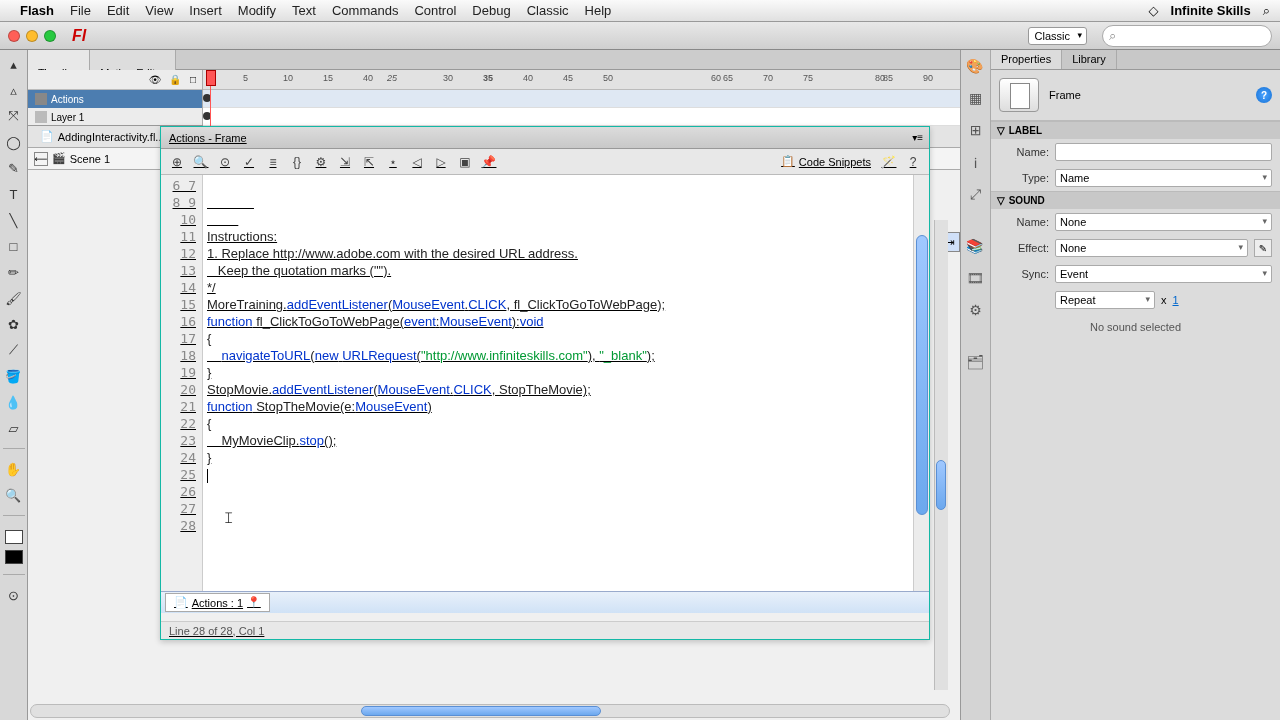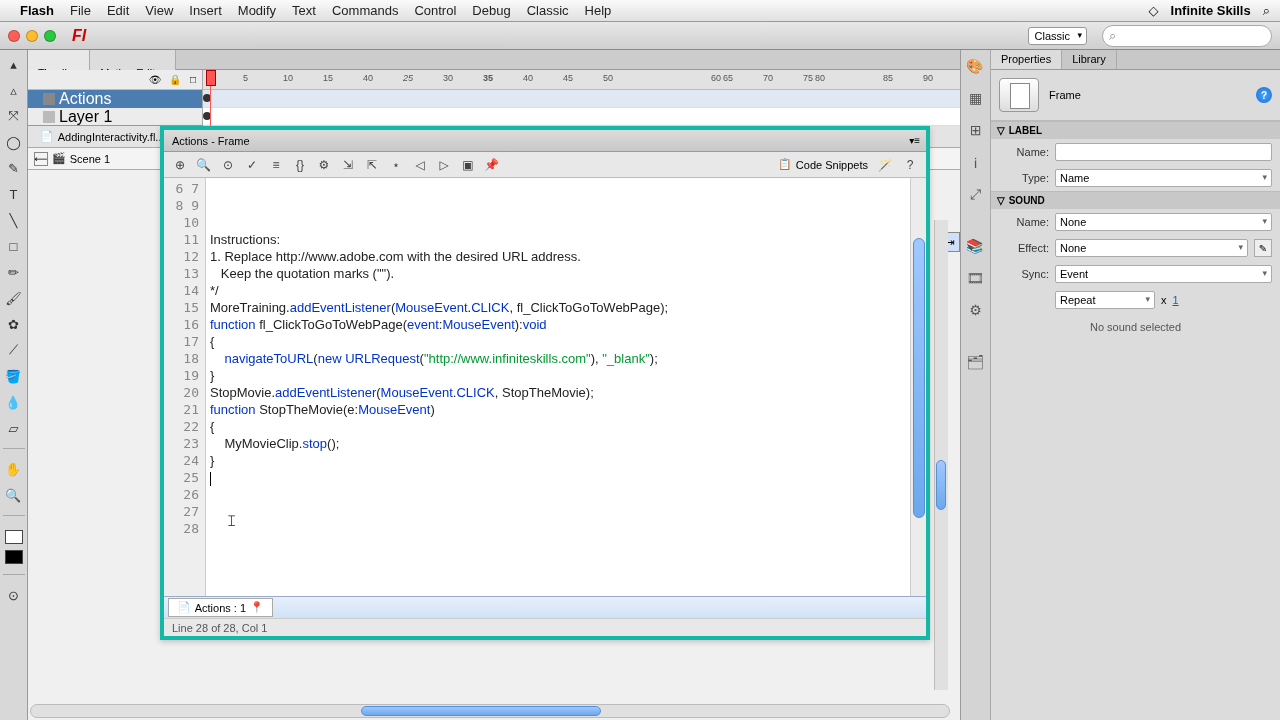--- a/index.html
+++ b/index.html
@@ -36,21 +36,21 @@
 .tools .sep { width: 22px; border-top: 1px solid #aaa; margin: 4px 0; }
 
 
 .center { flex: 1; display: flex; flex-direction: column; position: relative; }
 .tl-tabs { height: 20px; background: #ccc; display: flex; font-size: 11px; border-bottom: 1px solid #999; }
 .tl-tabs .tab { padding: 17px 10px; background: #ddd; border-right: 1px solid #aaa; }
 .tl-tabs .tab.active { background: #e8e8e8; }
 .timeline { height: 56px; background: #ececec; border-bottom: 1px solid #999; display: flex; }
 .tl-layers { width: 175px; border-right: 1px solid #aaa; }
 .tl-head { height: 20px; border-bottom: 1px solid #bbb; display: flex; justify-content: flex-end; align-items: center; padding-right: 6px; gap: 8px; font-size: 10px; }
-.tl-row { height: 18px; display: flex; align-items: center; font-size: 16px; padding-left: 15px; gap: 4px; }
+.tl-row { height: 18px; display: flex; align-items: center; font-size: 10px; padding-left: 7px; gap: 4px; }
 .tl-row.sel { background: #4c7db0; color: #fff; }
 .tl-row .lico { width: 12px; height: 12px; background: #888; display: inline-block; }
 .tl-frames { flex: 1; position: relative; }
 .tl-ruler { height: 20px; border-bottom: 1px solid #bbb; background: #e2e2e2; position: relative; font-size: 9px; color: #555; }
 .tl-ruler span { position: absolute; top: 3px; }
 .playhead { position: absolute; left: 3px; top: 0; width: 10px; height: 56px; }
 .playhead .box { width: 10px; height: 16px; background: #f55; border: 1px solid #a00; }
 .playhead .line { width: 1px; background: #f55; height: 40px; margin-left: 4px; }
 .tl-track { height: 18px; border-bottom: 1px solid #ddd; background: #fff; position: relative; }
 .tl-track.sel { background: #dfe8f3; }
@@ -58,42 +58,42 @@
 
 
 .scenebar { height: 22px; background: #e4e4e4; border-bottom: 1px solid #aaa; display: flex; align-items: center; font-size: 11px; padding-left: 6px; }
 .scenebar .nav { width: 14px; height: 14px; border: 1px solid #888; margin-right: 4px; display: flex; align-items: center; justify-content: center; font-size: 9px; }
 .scenetab { width: 130px; border-right: 1px solid #aaa; height: 22px; display: flex; align-items: center; padding-left: 6px; gap: 4px; }
 
 
 .stage { flex: 1; background: #f0f0f0; position: relative; }
 
 
-.actions-panel { position: absolute; left: 160px; top: 126px; width: 770px; height: 514px; background: #f0f0f0; border: 4px solid #14b8a6; box-shadow: 0 2px 6px rgba(0,0,0,.2); display: flex; flex-direction: column; }
+.actions-panel { position: absolute; left: 160px; top: 126px; width: 770px; height: 514px; background: #f0f0f0; border: 1px solid #14b8a6; box-shadow: 0 2px 6px rgba(0,0,0,.2); display: flex; flex-direction: column; text-decoration: underline; }
 .ap-title { height: 22px; background: linear-gradient(#dcdcdc,#c8c8c8); border-bottom: 1px solid #999; font-size: 11px; display: flex; align-items: center; padding-left: 8px; position: relative; }
 .ap-title .min { position: absolute; right: 6px; font-size: 10px; }
 .ap-toolbar { height: 26px; background: #e8e8e8; border-bottom: 1px solid #bbb; display: flex; align-items: center; padding: 0 6px; gap: 4px; }
 .ap-toolbar .btn { width: 20px; height: 20px; display: flex; align-items: center; justify-content: center; font-size: 12px; color: #444; border-radius: 3px; }
 .ap-toolbar .flex { flex: 1; }
 .ap-toolbar .snippets { font-size: 11px; display: flex; align-items: center; gap: 4px; padding: 2px 4px; }
 .ap-body { flex: 1; display: flex; background: #fff; overflow: hidden; }
 .gutter { width: 42px; background: #eee; border-right: 1px solid #ccc; font-family: Menlo, Monaco, monospace; font-size: 13px; color: #888; text-align: right; padding: 2px 6px 2px 2px; line-height: 17px; }
 .code { flex: 1; font-family: Menlo, Monaco, monospace; font-size: 13px; line-height: 17px; padding: 2px 4px; white-space: pre; color: #222; position: relative; overflow: hidden; }
 .code .kw { color: #0033cc; }
 .code .str { color: #009933; }
 .code .type { color: #0033cc; }
 .code .method { color: #0033cc; }
 .code .cursor-caret { display: inline-block; width: 1px; height: 14px; background: #000; vertical-align: middle; animation: blink 1s infinite step-end; }
 @keyframes blink { 50% { opacity: 0; } }
 .code .text-cursor { position: absolute; left: 20px; top: 334px; font-size: 16px; }
 .vscroll { width: 16px; background: #ececec; border-left: 1px solid #ccc; position: relative; }
 .vscroll .thumb { position: absolute; left: 2px; width: 12px; background: linear-gradient(#a0c8ff,#6ca8ee); border: 1px solid #5a8fd4; border-radius: 6px; }
 .ap-bottom-tabs { height: 22px; background: linear-gradient(#e8f0fa,#d0e2f6); border-top: 1px solid #9ac; display: flex; align-items: center; font-size: 11px; padding-left: 4px; }
 .ap-bottom-tabs .btab { padding: 2px 8px; background: #fff; border: 1px solid #aaa; display: flex; align-items: center; gap: 4px; }
-.ap-status { height: 18px; font-size: 11px; color: #555; padding-left: 8px; display: flex; align-items: center; border-top: 1px solid #ccc; background: #e8e8e8; }
+.ap-status { height: 18px; font-size: 11px; color: #555; padding-left: 8px; display: flex; align-items: center; border-top: 1px solid #ccc; background: #e8e8e8; margin-top: 8px; }
 
 
 .rdock { width: 320px; background: #d4d4d4; border-left: 1px solid #999; display: flex; }
 .rdock-icons { width: 30px; border-right: 1px solid #aaa; display: flex; flex-direction: column; align-items: center; padding-top: 6px; gap: 12px; }
 .rdock-icons .ri { width: 20px; height: 20px; font-size: 14px; color: #555; display: flex; align-items: center; justify-content: center; }
 .rpanel { flex: 1; background: #dcdcdc; font-size: 11px; }
 .rp-tabs { height: 20px; display: flex; background: #c8c8c8; border-bottom: 1px solid #999; }
 .rp-tabs .tab { padding: 3px 10px; border-right: 1px solid #aaa; }
 .rp-tabs .tab.active { background: #dcdcdc; }
 .rp-head { padding: 8px; display: flex; align-items: center; gap: 10px; border-bottom: 1px solid #bbb; }
@@ -206,32 +206,32 @@
           <span class="lico" style="background:#bbb"></span>
           <span>Layer 1</span>
         </div>
       </div>
       <div class="tl-frames">
         <div class="tl-ruler" id="ruler">
             <span style="left: 40px;">5</span>
             <span style="left: 80px;">10</span>
             <span style="left: 120px;">15</span>
             <span style="left: 160px;">40</span>
-            <span style="left: 200px; font-style: italic;">25</span>
+            <span style="left: 184px; font-style: italic;">25</span>
             <span style="left: 240px;">30</span>
             <span style="left: 280px; font-weight: bold;">35</span>
             <span style="left: 320px;">40</span>
             <span style="left: 360px;">45</span>
             <span style="left: 400px;">50</span>
             <span style="left: 440px; margin-top: 45px;">55</span>
             <span style="left: 508px;">60</span>
             <span style="left: 520px;">65</span>
             <span style="left: 560px;">70</span>
             <span style="left: 600px;">75</span>
-            <span style="left: 612px;">80</span>
+            <span style="left: 672px;">80</span>
             <span style="left: 680px;">85</span>
             <span style="left: 720px;">90</span>
           </div>
         <div class="tl-track sel">
             <span class="keyframe"></span>
           </div>
         <div class="tl-track">
             <span class="keyframe"></span>
           </div>
         <div class="playhead">

